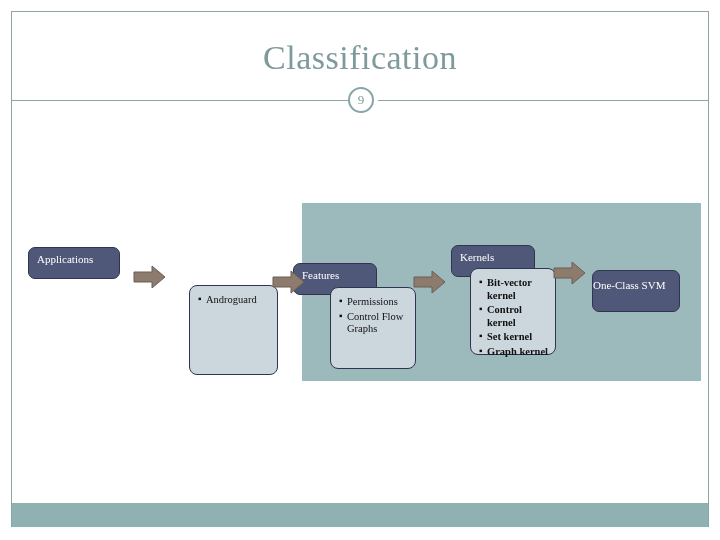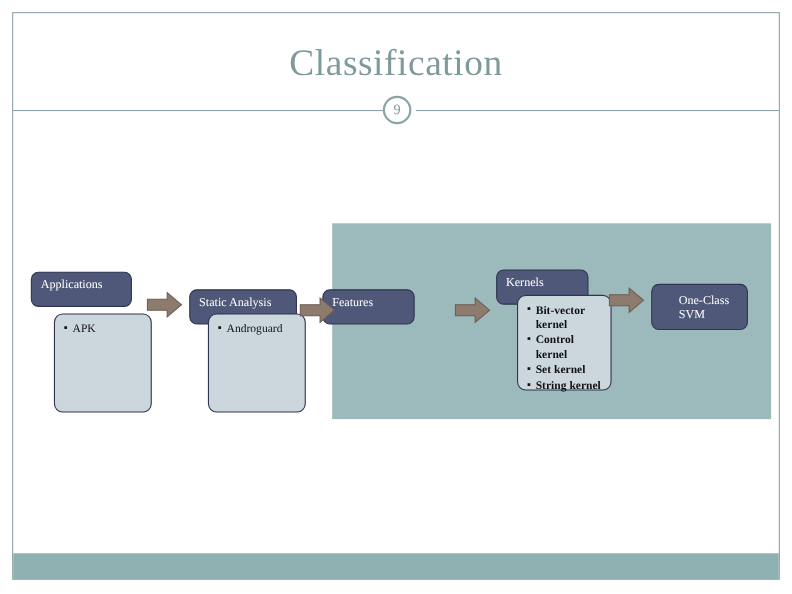--- a/index.html
+++ b/index.html
@@ -144,22 +144,23 @@
   .solo-box {
     position: absolute;
     background: #4f5878;
     border: 1px solid #2f3550;
     border-radius: 7px;
     box-sizing: border-box;
     color: #ffffff;
     font-family: "Liberation Serif", serif;
     font-size: 11px;
     line-height: 13px;
-    padding: 8px 0 0 24px;
+    padding: 8px 0 0 0;
     z-index: 3;
+    margin-top: 12px;
   }
 
   
   .arrow {
     position: absolute;
     z-index: 5;
   }
   .arrow svg { display: block; }
 </style>
 </head>
@@ -175,66 +176,64 @@
   <div class="title-rule-right"></div>
   <div class="page-badge">
     <div class="page-badge-inner">9</div>
   </div>
 
   <div class="teal-panel"></div>
 
   <div class="proc-head" style="left:28px; top:247px; width:92px; height:32px;">
     <span>Applications</span>
   </div>
-  <div class="proc-body" style="left:49px; top:285px; width:89px; height:90px;">
-    <ul>
-      <li>APK</li>
-    </ul>
-  </div>
 
   <div class="arrow" style="left:133px; top:265px; width:33px; height:24px;">
     <svg width="33" height="24" viewBox="0 0 33 24">
       <polygon points="1,7 19,7 19,1 32,12 19,23 19,17 1,17" fill="#8d7b6e" stroke="#6d5d52" stroke-width="1"></polygon>
     </svg>
   </div>
 
-  <div class="proc-head" style="left:172px; top:263px; width:98px; height:32px;">
-    <span>Static Analysis</span>
-  </div>
   <div class="proc-body" style="left:189px; top:285px; width:89px; height:90px;">
     <ul>
       <li>Androguard</li>
     </ul>
   </div>
 
   <div class="arrow" style="left:272px; top:270px; width:33px; height:24px;">
     <svg width="33" height="24" viewBox="0 0 33 24">
       <polygon points="1,7 19,7 19,1 32,12 19,23 19,17 1,17" fill="#8d7b6e" stroke="#6d5d52" stroke-width="1"></polygon>
     </svg>
   </div>
 
   <div class="proc-head" style="left:293px; top:263px; width:84px; height:32px;">
     <span>Features</span>
+  </div>
+  <div class="proc-body" style="left:330px; top:287px; width:86px; height:82px;">
+    <ul>
+      <li>Permissions</li>
+      <li>Control Flow Graphs</li>
+    </ul>
   </div>
 
   <div class="arrow" style="left:413px; top:270px; width:33px; height:24px;">
     <svg width="33" height="24" viewBox="0 0 33 24">
       <polygon points="1,7 19,7 19,1 32,12 19,23 19,17 1,17" fill="#8d7b6e" stroke="#6d5d52" stroke-width="1"></polygon>
     </svg>
   </div>
 
   <div class="proc-head" style="left:451px; top:245px; width:84px; height:32px;">
     <span>Kernels</span>
   </div>
   <div class="proc-body" style="left:470px; top:268px; width:86px; height:87px;font-weight:bold;">
     <ul>
       <li>Bit-vector kernel</li>
       <li>Control kernel</li>
       <li>Set kernel</li>
-      <li>String kernel</li>
+      <li>Graph kernel</li>
     </ul>
   </div>
 
   <div class="arrow" style="left:553px; top:261px; width:33px; height:24px;">
     <svg width="33" height="24" viewBox="0 0 33 24">
       <polygon points="1,7 19,7 19,1 32,12 19,23 19,17 1,17" fill="#8d7b6e" stroke="#6d5d52" stroke-width="1"></polygon>
     </svg>
   </div>
 
   <div class="solo-box" style="left:592px; top:258px; width:88px; height:42px;">

